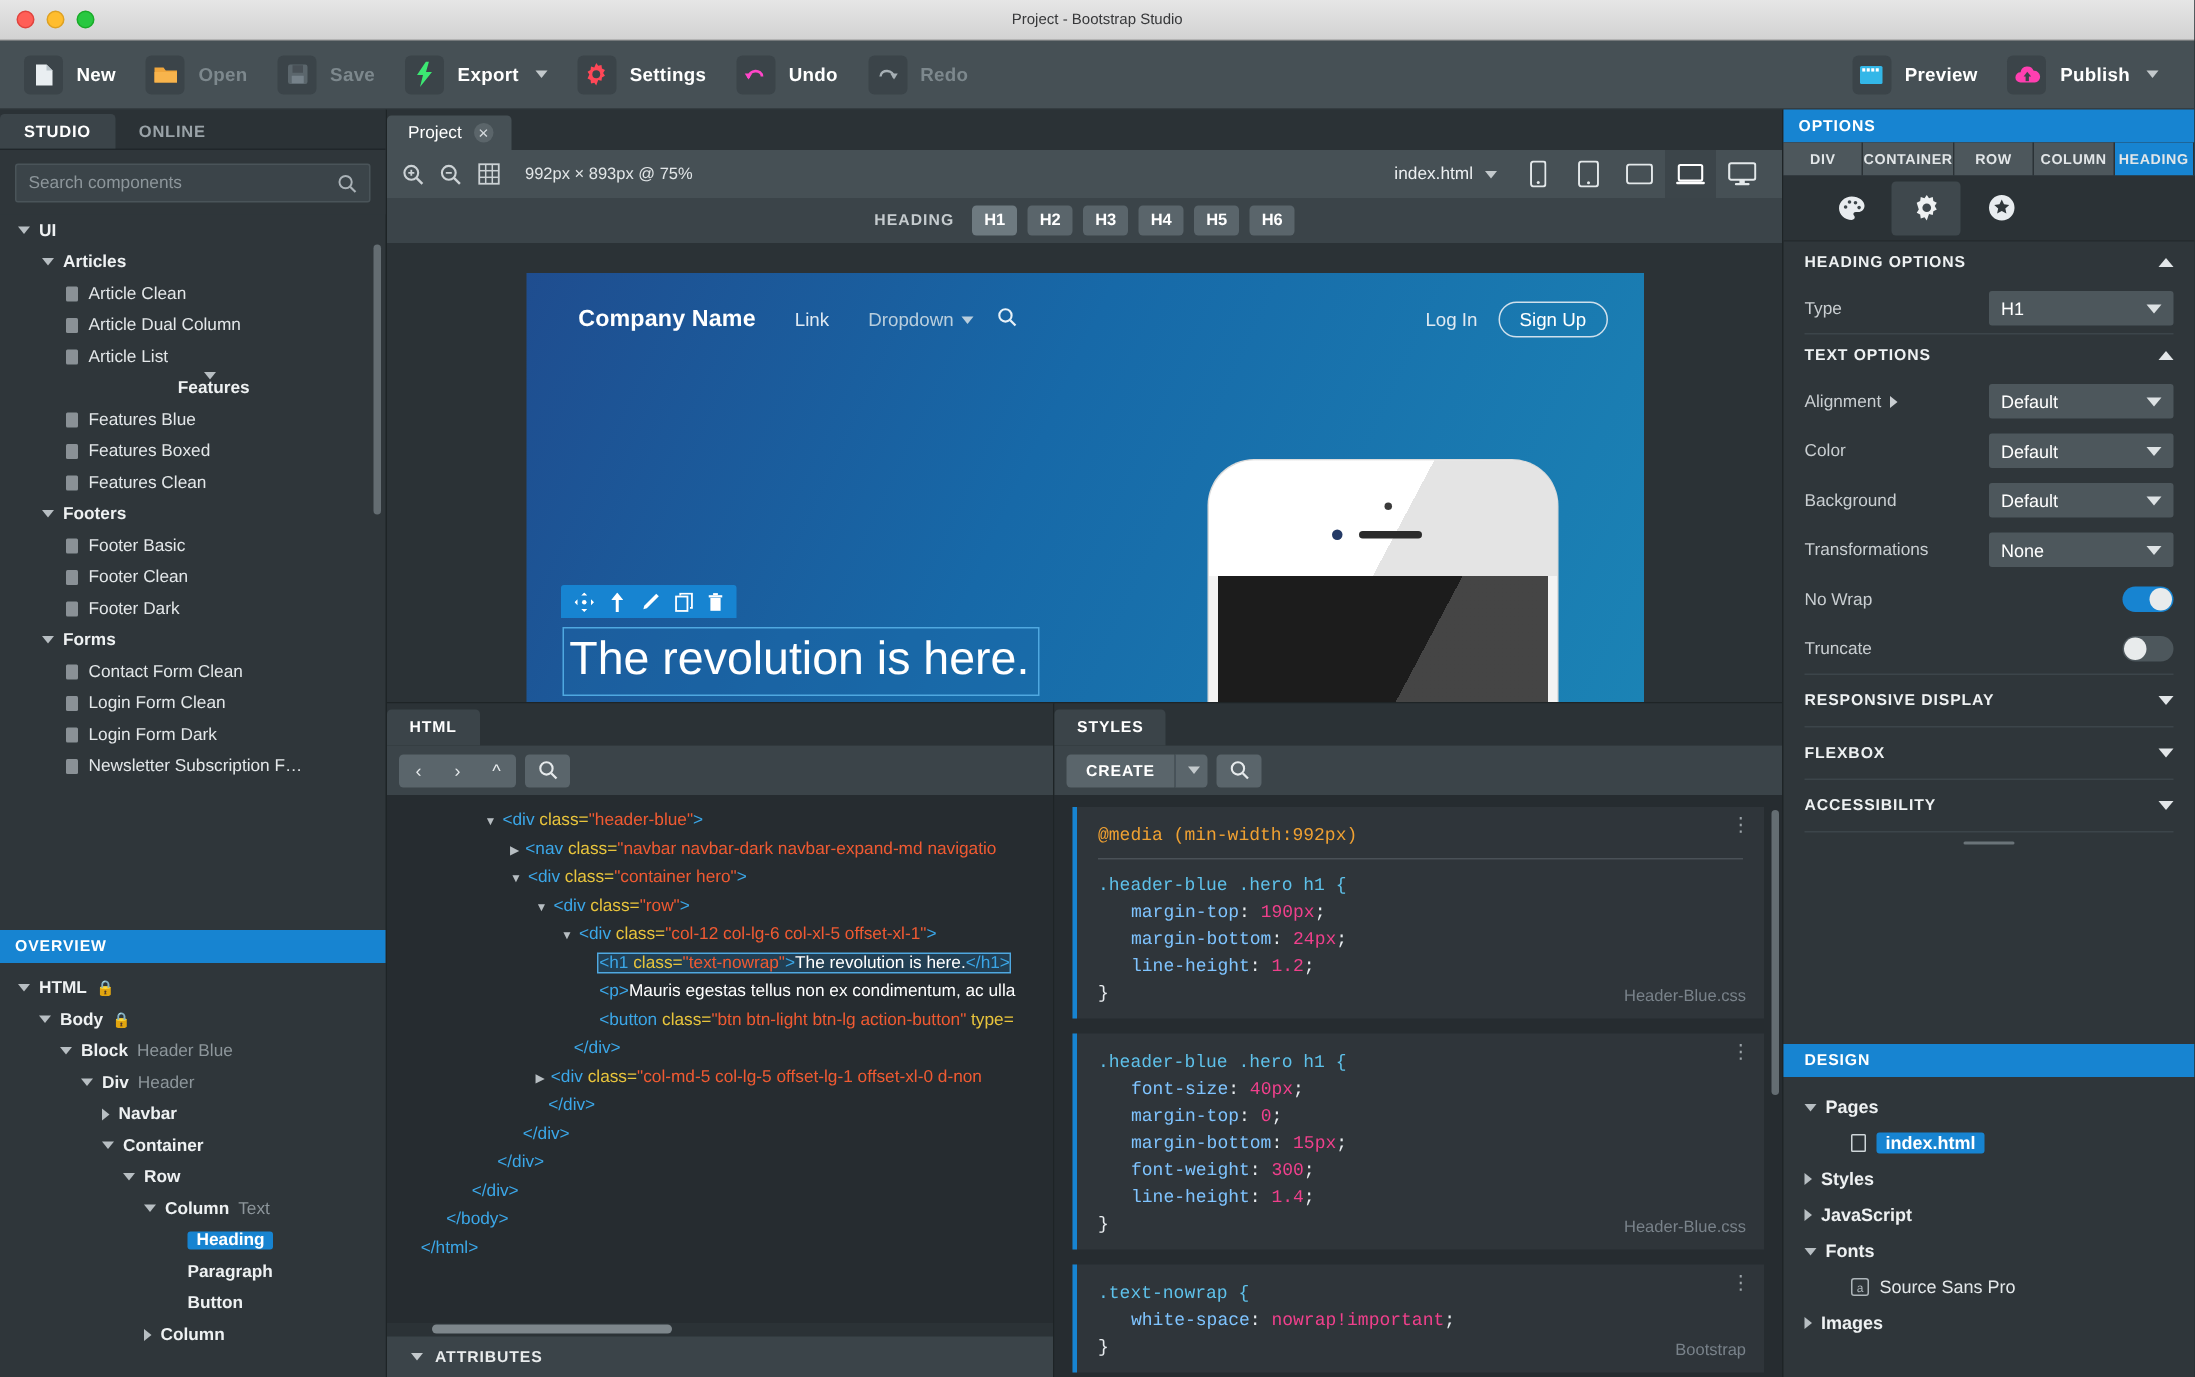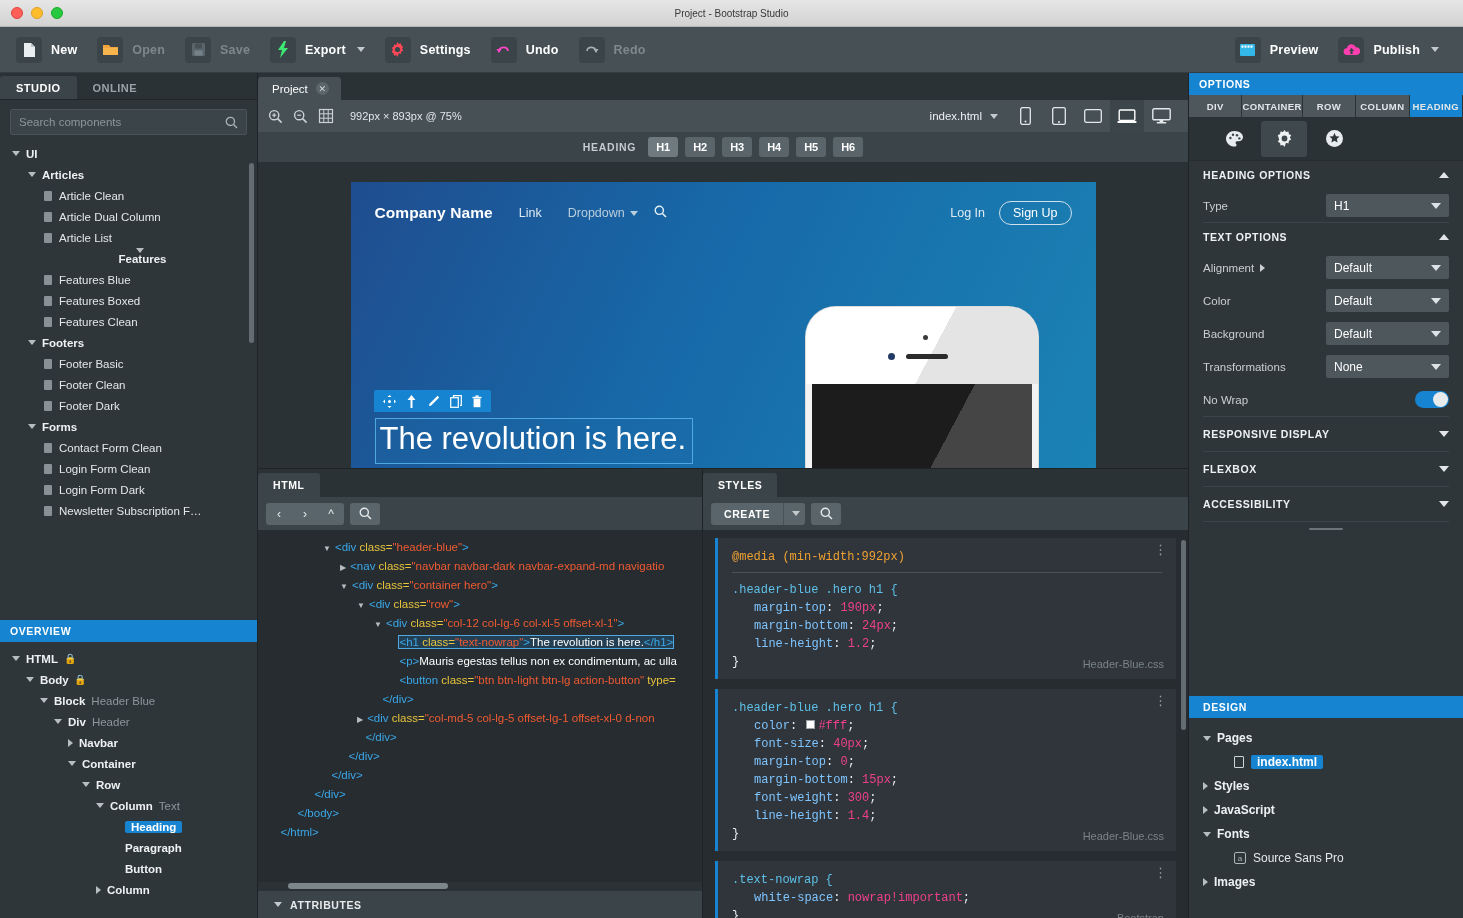--- a/index.html
+++ b/index.html
@@ -86,21 +86,21 @@
   #heading-bar .hb-lbl { font-size:10.5px; font-weight:bold; letter-spacing:.7px; color:#c5cbce; margin-right:5px; }
   .hbtn { width:30px; height:20px; background:#5a656b; border-radius:3px; color:#fff; font-size:11px;
           font-weight:bold; display:flex; align-items:center; justify-content:center; }
   .hbtn.on { background:#6e7a80; }
 
   #canvas { flex:1; background:#2b3236; position:relative; overflow:hidden; display:flex; justify-content:center;
             padding-top:20px; }
   #site { width:745px; height:100%; position:relative; overflow:hidden;
           background:linear-gradient(115deg,#1f4d8f 0%, #1769a8 45%, #1b83b5 100%); }
   #site-nav { height:62px; display:flex; align-items:center; padding:0 24px; }
-  #brand { font-size:15.5px; font-weight:bold; color:#fff; letter-spacing:.1px; }
+  #brand { font-size:15.5px; font-weight:bold; color:#fff; letter-spacing:.1px;margin-left:11px; }
   .nv { color:#dfe9f2; font-size:12.5px; margin-left:26px; }
   .nv.dim { color:#b9cedd; }
   .nv-right { margin-left:auto; display:flex; align-items:center; gap:14px; }
   #signup { border:1px solid #cfe0ec; border-radius:16px; padding:4px 13px; color:#fff; font-size:12.5px; }
   #phone { position:absolute; right:58px; top:125px; width:232px; height:330px; background:#f3f3f3;
            border-radius:30px 30px 8px 8px; box-shadow:0 0 0 1px #dcdcdc; }
   #phone-screen { position:absolute; left:6px; right:6px; top:77px; bottom:0; background:#1c1c1c; }
   #phone-screen:after { content:""; position:absolute; inset:0;
       background:linear-gradient(118deg, rgba(255,255,255,0) 46%, rgba(255,255,255,.18) 46%); }
   #phone:before { content:""; position:absolute; left:0; right:0; top:0; height:77px; border-radius:30px 30px 0 0;
@@ -667,21 +667,20 @@
                 <div><span class="sel-css">.header-blue .hero h1 {</span></div>
                 <div style="padding-left:22px"><span class="prop">margin-top</span><span class="brace">: </span><span class="num">190px</span><span class="brace">;</span></div>
                 <div style="padding-left:22px"><span class="prop">margin-bottom</span><span class="brace">: </span><span class="num">24px</span><span class="brace">;</span></div>
                 <div style="padding-left:22px"><span class="prop">line-height</span><span class="brace">: </span><span class="num">1.2</span><span class="brace">;</span></div>
                 <div class="brace">}</div>
                 <span class="src">Header-Blue.css</span>
               </div>
               <div class="rule">
                 <span class="kebab">⋮</span>
                 <div><span class="sel-css">.header-blue .hero h1 {</span></div>
-                <div style="padding-left:22px"><span class="prop">color</span><span class="brace">: </span><span class="swatch"></span><span class="num">#fff</span><span class="brace">;</span></div>
                 <div style="padding-left:22px"><span class="prop">font-size</span><span class="brace">: </span><span class="num">40px</span><span class="brace">;</span></div>
                 <div style="padding-left:22px"><span class="prop">margin-top</span><span class="brace">: </span><span class="num">0</span><span class="brace">;</span></div>
                 <div style="padding-left:22px"><span class="prop">margin-bottom</span><span class="brace">: </span><span class="num">15px</span><span class="brace">;</span></div>
                 <div style="padding-left:22px"><span class="prop">font-weight</span><span class="brace">: </span><span class="num">300</span><span class="brace">;</span></div>
                 <div style="padding-left:22px"><span class="prop">line-height</span><span class="brace">: </span><span class="num">1.4</span><span class="brace">;</span></div>
                 <div class="brace">}</div>
                 <span class="src">Header-Blue.css</span>
               </div>
               <div class="rule">
                 <span class="kebab">⋮</span>
@@ -779,20 +778,26 @@
             <span>None</span>
             <span class="caret-dn"></span>
           </span>
         </div>
         <div class="optrow">
           <span class="optlabel">No Wrap</span>
           <span class="tog on">
               <i class="knob"></i>
             </span>
         </div>
+        <div class="optrow">
+          <span class="optlabel">Truncate</span>
+          <span class="tog off">
+              <i class="knob"></i>
+            </span>
+        </div>
         <div class="divider"></div>
 
         <div class="sechead tall">
           <span>RESPONSIVE DISPLAY</span>
           <span class="caret-dn"></span>
         </div>
         <div class="divider"></div>
         <div class="sechead tall">
           <span>FLEXBOX</span>
           <span class="caret-dn"></span>

